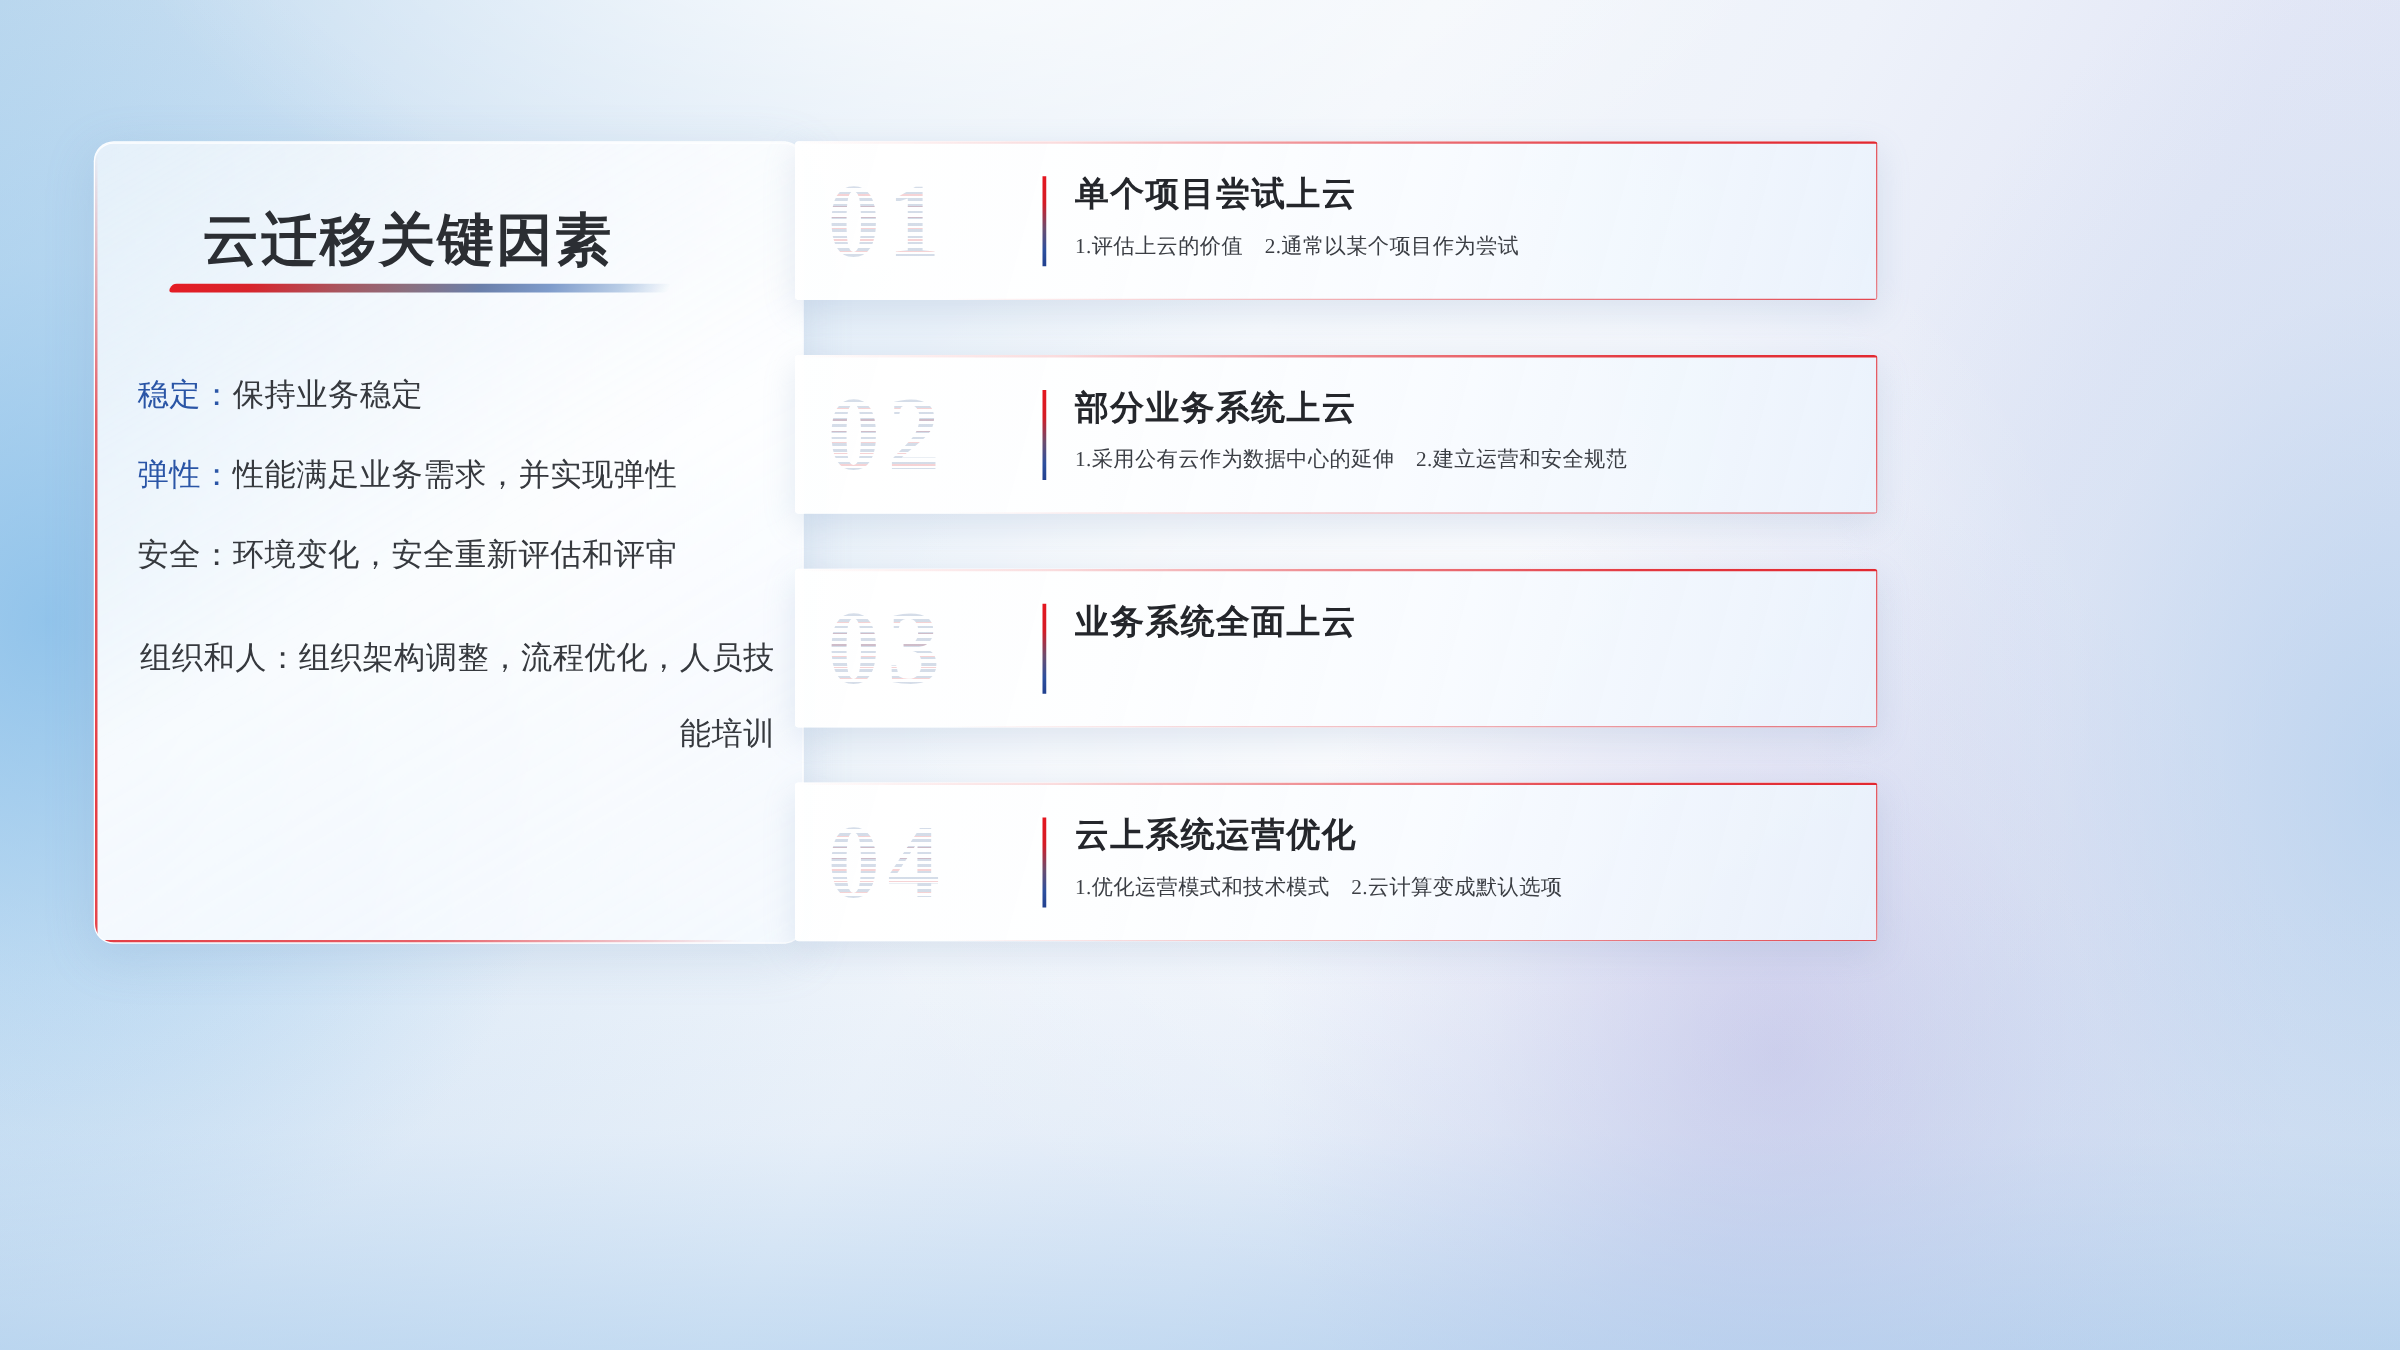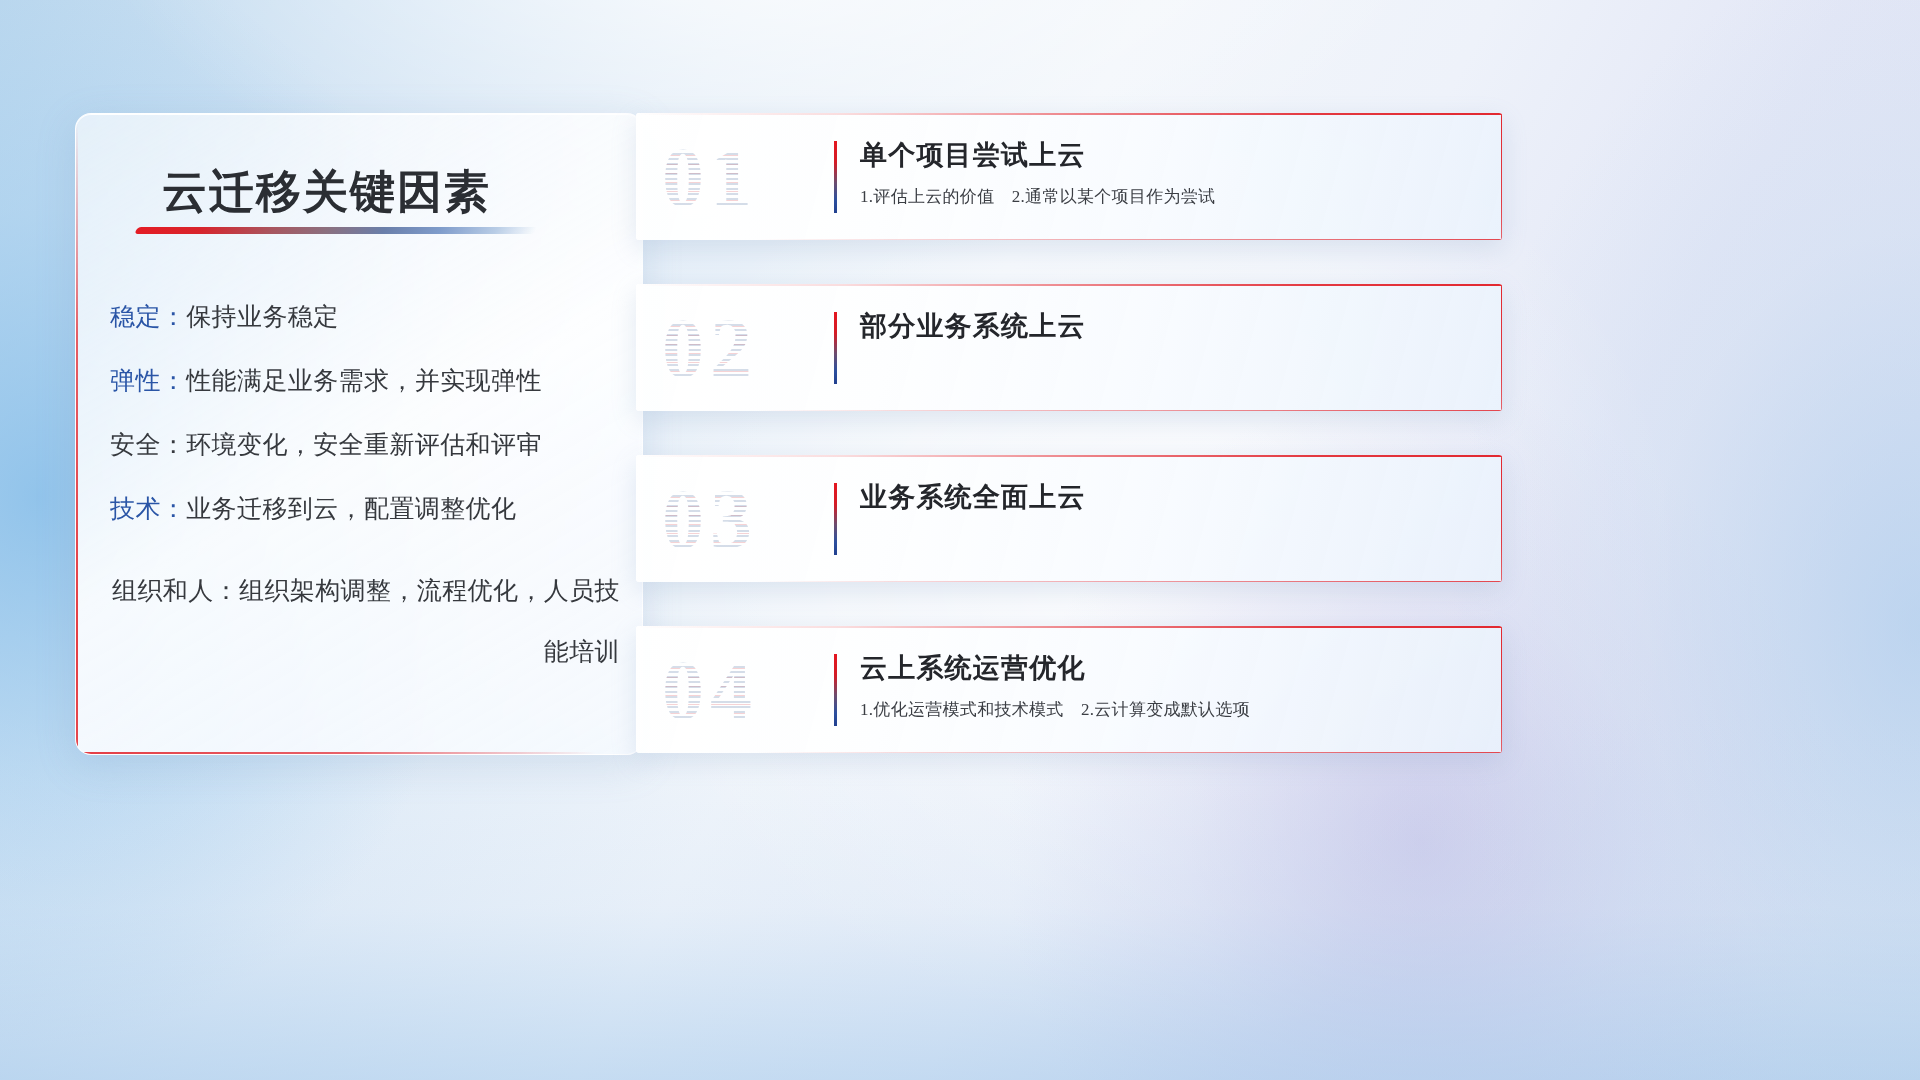--- a/index.html
+++ b/index.html
@@ -300,23 +300,20 @@
       </p>
 
       <p class="panel-item">
         <span class="pi-label">弹性：</span><span class="pi-text">性能满足业务需求，并实现弹性</span>
       </p>
 
       <p class="panel-item gray">
         <span class="pi-label">安全：</span><span class="pi-text">环境变化，安全重新评估和评审</span>
       </p>
 
-      <p class="panel-item">
-        <span class="pi-label">技术：</span><span class="pi-text">业务迁移到云，配置调整优化</span>
-      </p>
 
       <p class="panel-item gray wrap">
         <span class="pi-label">组织和人：</span><span class="pi-text">组织架构调整，流程优化，人员技能培训</span>
       </p>
 
     </div>
   </section>
 
   <section id="cards">
 
@@ -335,20 +332,21 @@
 
     <article class="card">
       <span class="card-topline"></span>
       <span class="card-rightline"></span>
       <span class="card-bottomline"></span>
       <span class="card-number-shadow">02</span>
       <span class="card-number">02</span>
       <span class="card-bar"></span>
       <div class="card-body">
         <h2 class="card-title">部分业务系统上云</h2>
+        <p class="card-desc">1.采用公有云作为数据中心的延伸　2.建立运营和安全规范</p>
       </div>
     </article>
 
     <article class="card">
       <span class="card-topline"></span>
       <span class="card-rightline"></span>
       <span class="card-bottomline"></span>
       <span class="card-number-shadow">03</span>
       <span class="card-number">03</span>
       <span class="card-bar"></span>

